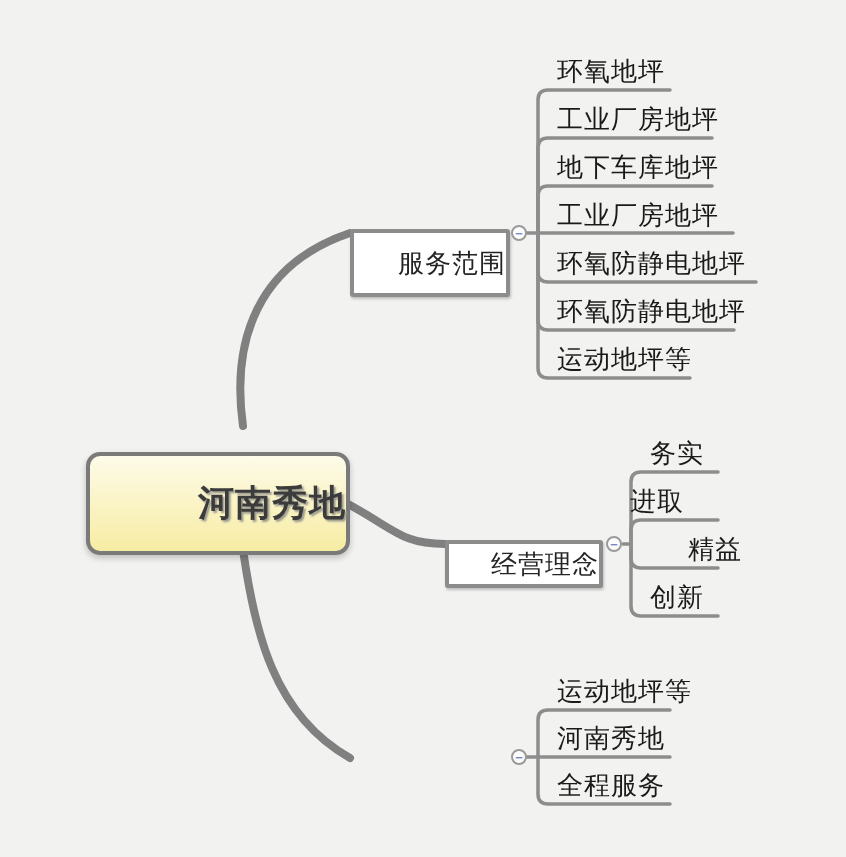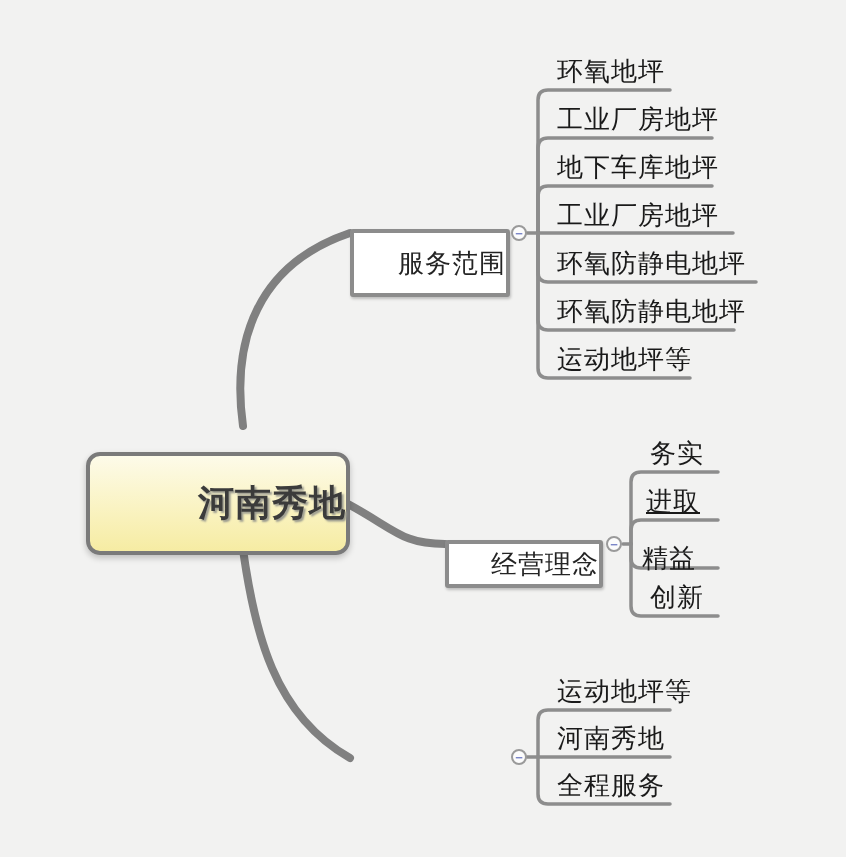--- a/index.html
+++ b/index.html
@@ -122,21 +122,21 @@
 
   <div class="leaf" style="left:557px;top:57px;">环氧地坪</div>
   <div class="leaf" style="left:557px;top:105px;">工业厂房地坪</div>
   <div class="leaf" style="left:557px;top:153px;">地下车库地坪</div>
   <div class="leaf" style="left:557px;top:201px;">工业厂房地坪</div>
   <div class="leaf" style="left:557px;top:249px;">环氧防静电地坪</div>
   <div class="leaf" style="left:557px;top:345px;">运动地坪等</div>
   <div class="leaf" style="left:557px;top:297px;">环氧防静电地坪</div>
 
   <div class="leaf" style="left:650px;top:439px;">务实</div>
-  <div class="leaf" style="left:646px;top:487px;text-decoration:underline;">进取</div>
-  <div class="leaf" style="left:642px;top:535px;margin-top:9px;">精益</div>
+  <div class="leaf" style="left:630px;top:487px;">进取</div>
+  <div class="leaf" style="left:688px;top:535px;">精益</div>
   <div class="leaf" style="left:650px;top:583px;">创新</div>
 
   <div class="leaf" style="left:557px;top:677px;">运动地坪等</div>
   <div class="leaf" style="left:557px;top:724px;">河南秀地</div>
   <div class="leaf" style="left:557px;top:771px;">全程服务</div>
 
 </div>
 
 </body></html>

